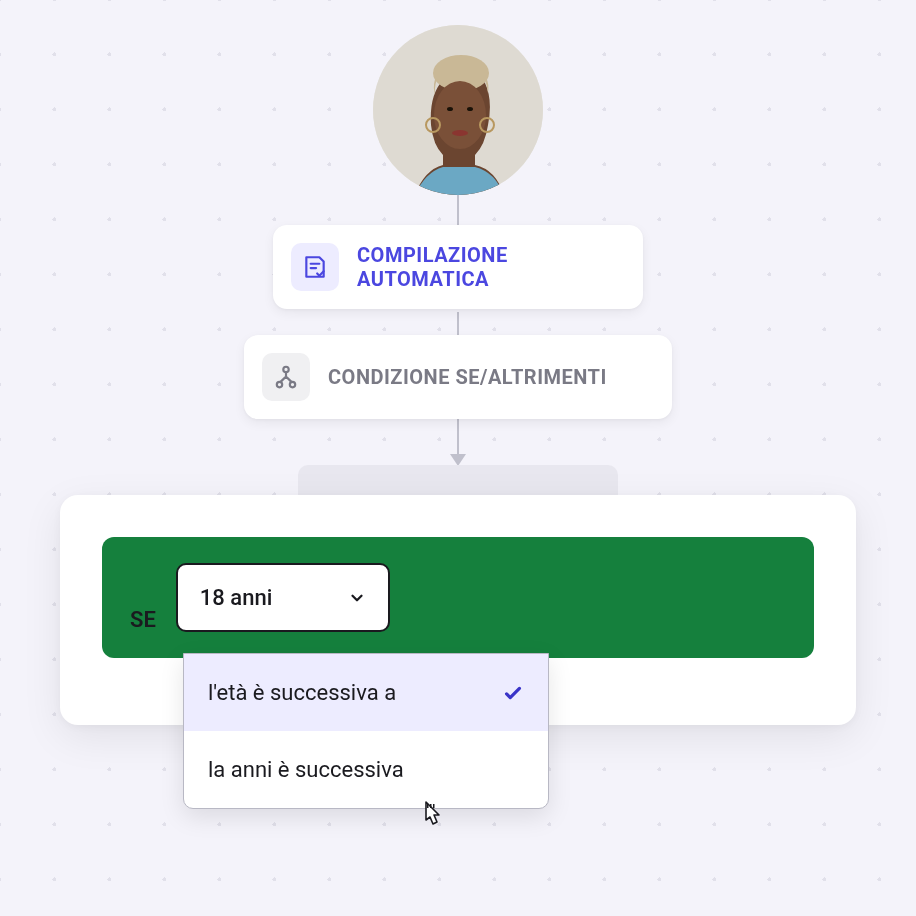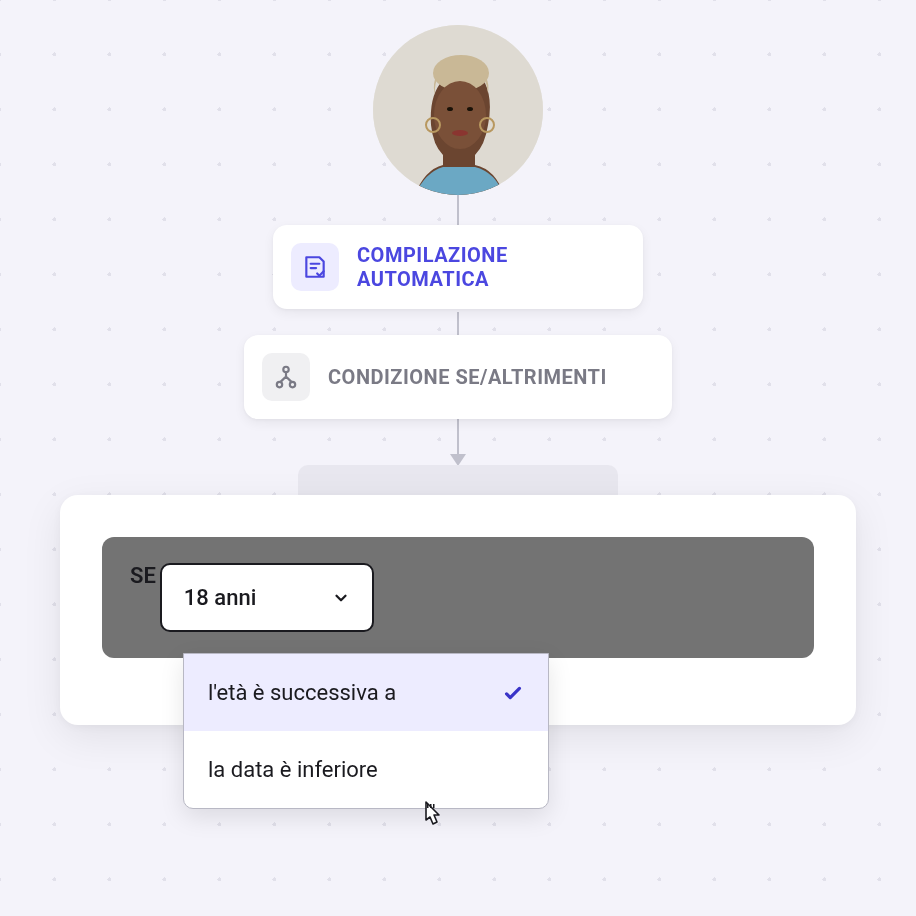--- a/index.html
+++ b/index.html
@@ -122,25 +122,26 @@
   right: 60px;
   background: #fff;
   border-radius: 18px;
   box-shadow: 0 12px 40px rgba(0,0,0,0.08), 0 2px 8px rgba(0,0,0,0.04);
   padding: 42px 42px 32px 42px;
   z-index: 3;
   height: 230px;
 }
 
 .condition-row {
-  background: #737373;
+  background: #15803d;
   border-radius: 12px;
   padding: 26px 28px;
   display: flex;
-  align-items: flex-start;
+  align-items: flex-end;
+  gap: 16px;
 }
 
 .se-label {
   font-size: 22px;
   font-weight: 600;
   color: #1a1a1f;
   margin-right: 4px;
 }
 
 .select-box {
@@ -283,21 +284,21 @@
 </div>
 
 <div class="dropdown">
   <div class="dropdown-item selected">
     <span>l'età è successiva a</span>
     <svg class="check-icon" viewBox="0 0 24 24" fill="none" stroke="#3a34c8" stroke-width="3.5" stroke-linecap="round" stroke-linejoin="round">
         <path d="M5 13l4 4L19 7"></path>
       </svg>
   </div>
   <div class="dropdown-item">
-    <span>la data è inferiore</span>
+    <span>la anni è successiva</span>
   </div>
 </div>
 
 <svg class="cursor" viewBox="0 0 30 34">
   <path d="M 8 2 L 8 20 L 12 17 L 15 24 L 19 22 L 16 15 L 21 15 Z" fill="#fff" stroke="#1a1a1f" stroke-width="1.6" stroke-linejoin="round"></path>
   <rect x="9" y="4" width="1.5" height="4" fill="#1a1a1f"></rect>
   <rect x="12" y="4" width="1.5" height="4" fill="#1a1a1f"></rect>
   <rect x="15" y="4" width="1.5" height="4" fill="#1a1a1f"></rect>
 </svg>
 

